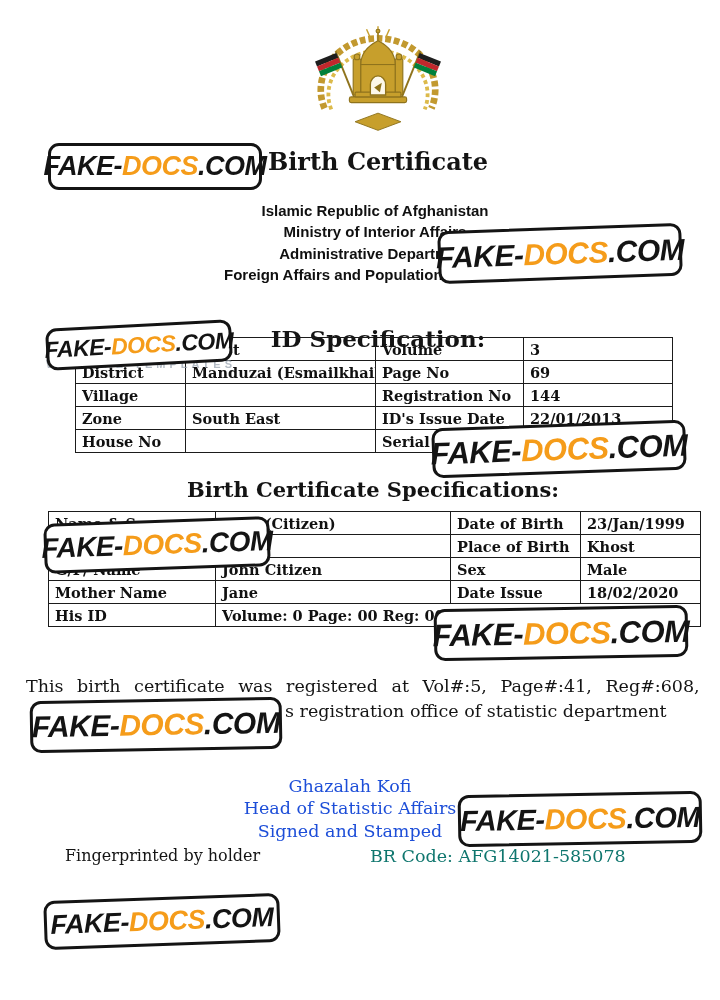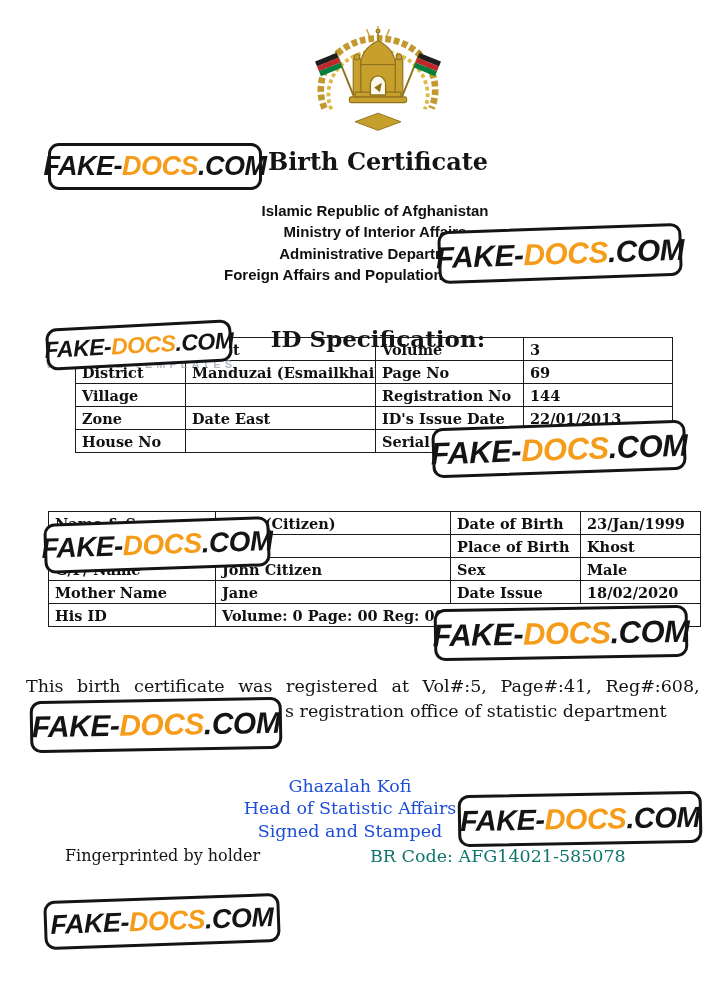--- a/index.html
+++ b/index.html
@@ -151,33 +151,34 @@
         <td>69</td>
       </tr>
       <tr>
         <td>Village</td>
         <td></td>
         <td>Registration No</td>
         <td>144</td>
       </tr>
       <tr>
         <td>Zone</td>
-        <td>Date East</td>
+        <td>South East</td>
         <td>ID's Issue Date</td>
         <td>22/01/2013</td>
       </tr>
       <tr>
         <td>House No</td>
         <td></td>
         <td>Serial No</td>
         <td></td>
       </tr>
     </tbody>
   </table>
 
+  <div class="section-heading" id="bc-spec-heading">Birth Certificate Specifications:</div>
 
   <table class="spec" id="bc-spec-table">
     <colgroup>
         <col style="width:167px">
         <col style="width:235px">
         <col style="width:130px">
         <col style="width:120px">
       </colgroup>
     <tbody>
       <tr>

